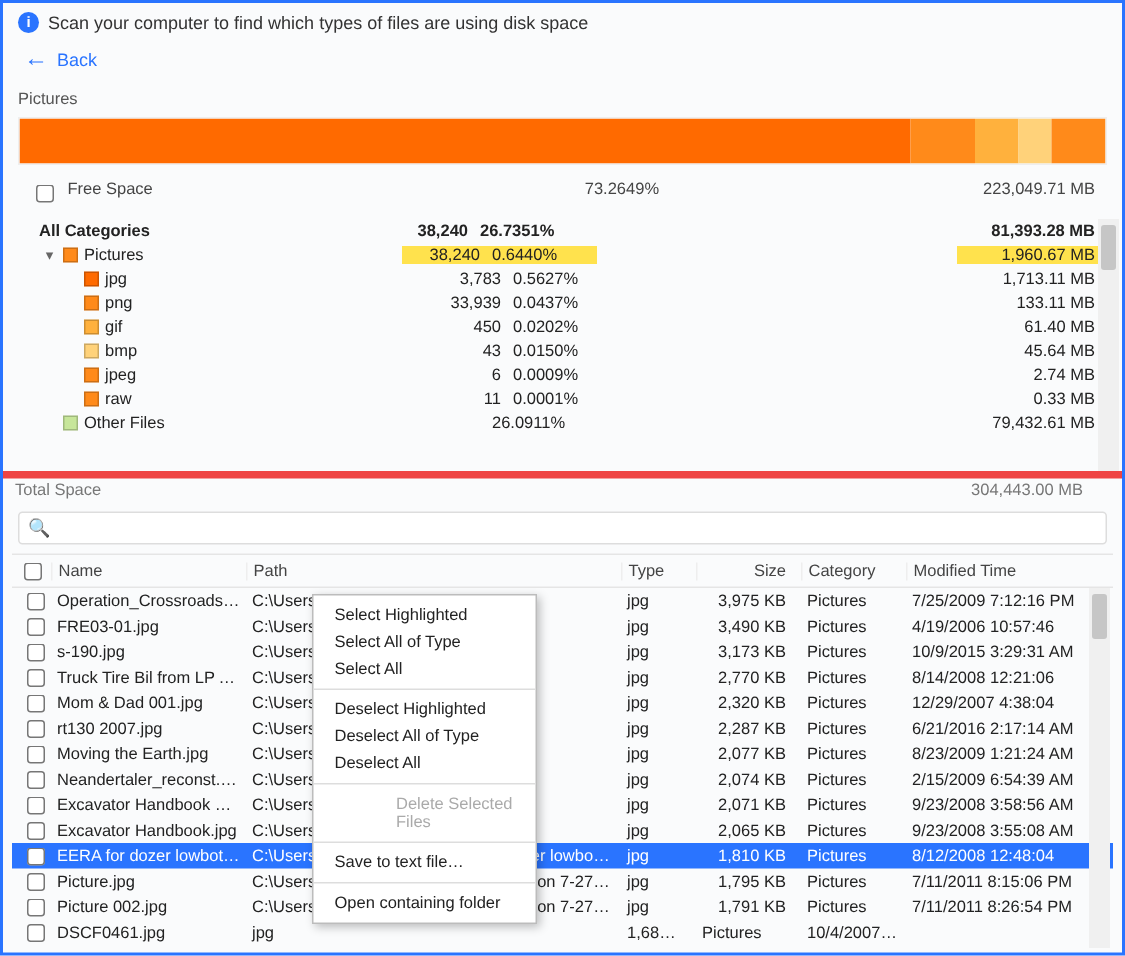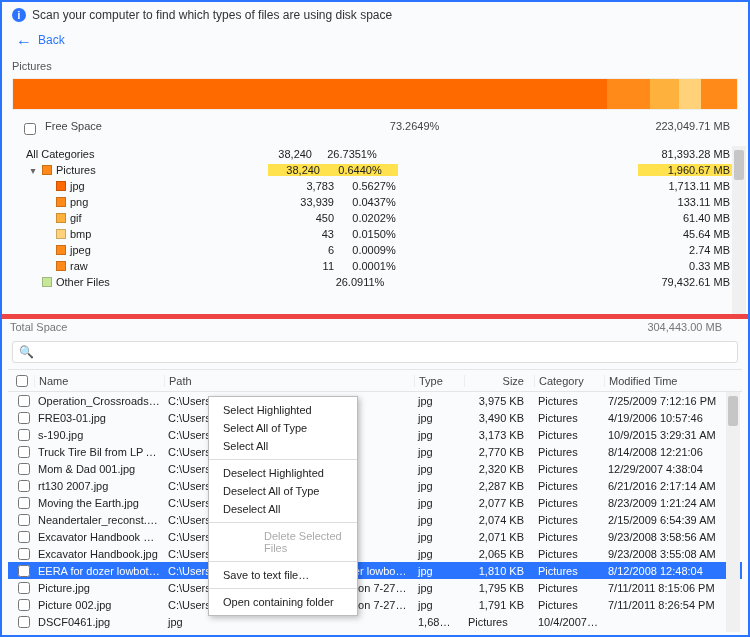--- a/index.html
+++ b/index.html
@@ -82,30 +82,30 @@
     overflow-y: auto;
     height: 168px;
     position: relative;
   }
   .tree-row {
     display: flex;
     align-items: center;
     font-size: 11px;
     height: 16px;
   }
-  .tree-row.top { font-weight: 400; }
+  .tree-row.top { font-weight: 700; }
   .tree-row .label {
     flex: 1;
     display: flex;
     align-items: center;
     gap: 4px;
     white-space: nowrap;
   }
   .tree-row .count { width: 60px; text-align: right; padding-right: 8px; }
-  .tree-row .pct   { width: 70px; text-align: center; padding-right: 6px;}
+  .tree-row .pct   { width: 70px; text-align: left; padding-right: 6px;}
   .tree-row .size  { width: 100px; text-align: right; padding-right: 8px;}
   .tree-row.hl .count,
   .tree-row.hl .pct,
   .tree-row.hl .size { background: #ffe24d; }
   .tree-row.hl .count { padding-left: 4px; }
 
   .sq {
     width: 10px; height: 10px;
     display: inline-block;
     border: 1px solid rgba(0,0,0,.2);

